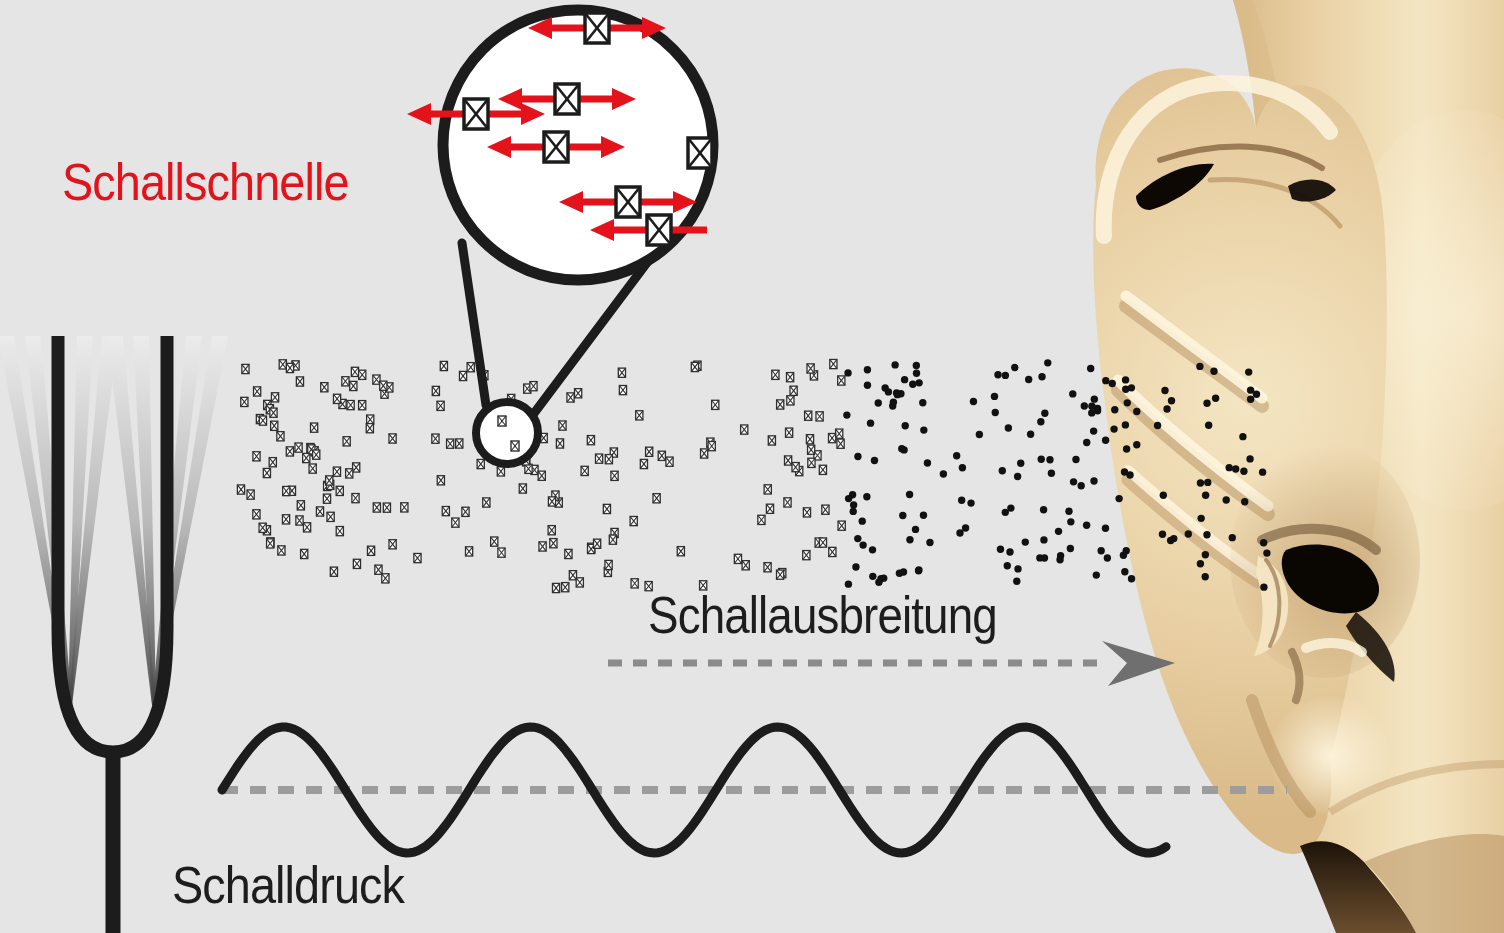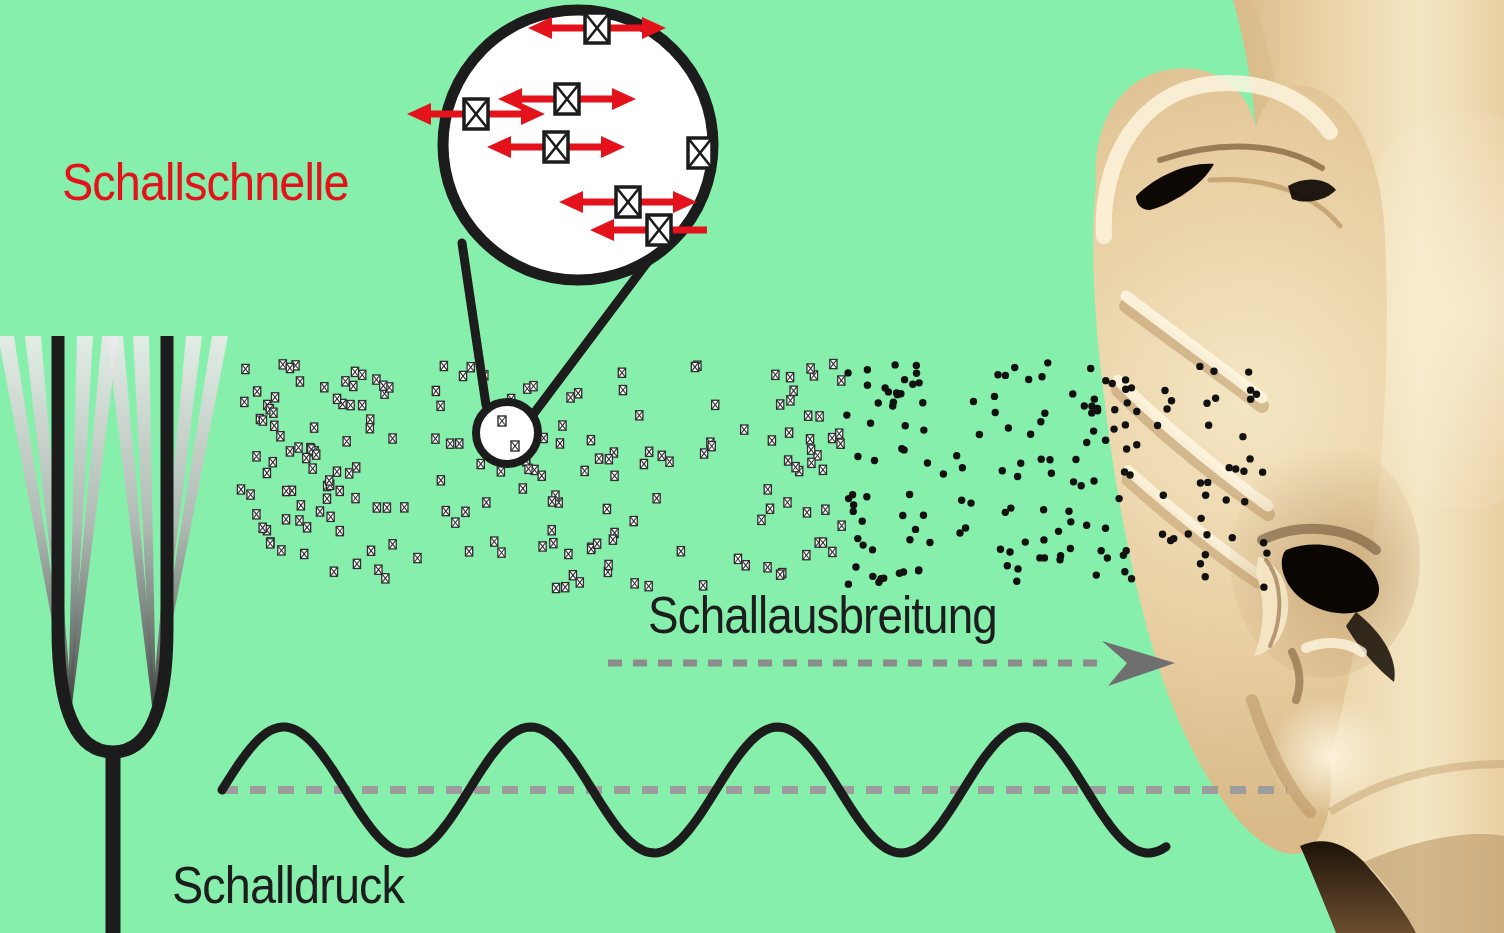--- a/index.html
+++ b/index.html
@@ -1,16 +1,16 @@
 <!DOCTYPE html>
 <html style="--red: #e4121b; --ink: #1c1c1c; --cross-particle: #2f2f2f; --dot-particle: #111111; --arrow-gray: #6f6f6f; --dash-gray: #8b8b8b; --axis-gray: #9c9c9c; --skin-base: #e9d0a4; --skin-light: #f4e6c3; --skin-highlight: #fdf5de; --skin-mid: #d9ba88; --skin-shadow: #b28a58; --skin-deep: #7a5a38; --groove-dark: #0d0804;"><head>
 <meta charset="utf-8">
 <style>
   html,body{margin:0;padding:0;background:#fff;}
-  #canvas{position:relative;width:1504px;height:933px;background:#86efac;overflow:hidden;
+  #canvas{position:relative;width:1504px;height:933px;background:#e5e5e5;overflow:hidden;
           font-family:"Liberation Sans",sans-serif;}
   #scene{position:absolute;left:0;top:0;}
   .lbl{position:absolute;white-space:nowrap;transform-origin:left top;line-height:1;}
   #lbl-schallschnelle{left:62px;top:156px;font-size:52px;letter-spacing:-1px;transform:scaleX(.90);color:var(--red,#e4121b);}
   #lbl-schallausbreitung{left:648px;top:589px;font-size:52px;letter-spacing:-1px;transform:scaleX(.88);color:#1d1d1d;}
   #lbl-schalldruck{left:172px;top:859px;font-size:52px;letter-spacing:-1px;transform:scaleX(.90);color:#1d1d1d;}
 </style>
 </head>
 <body>
 

